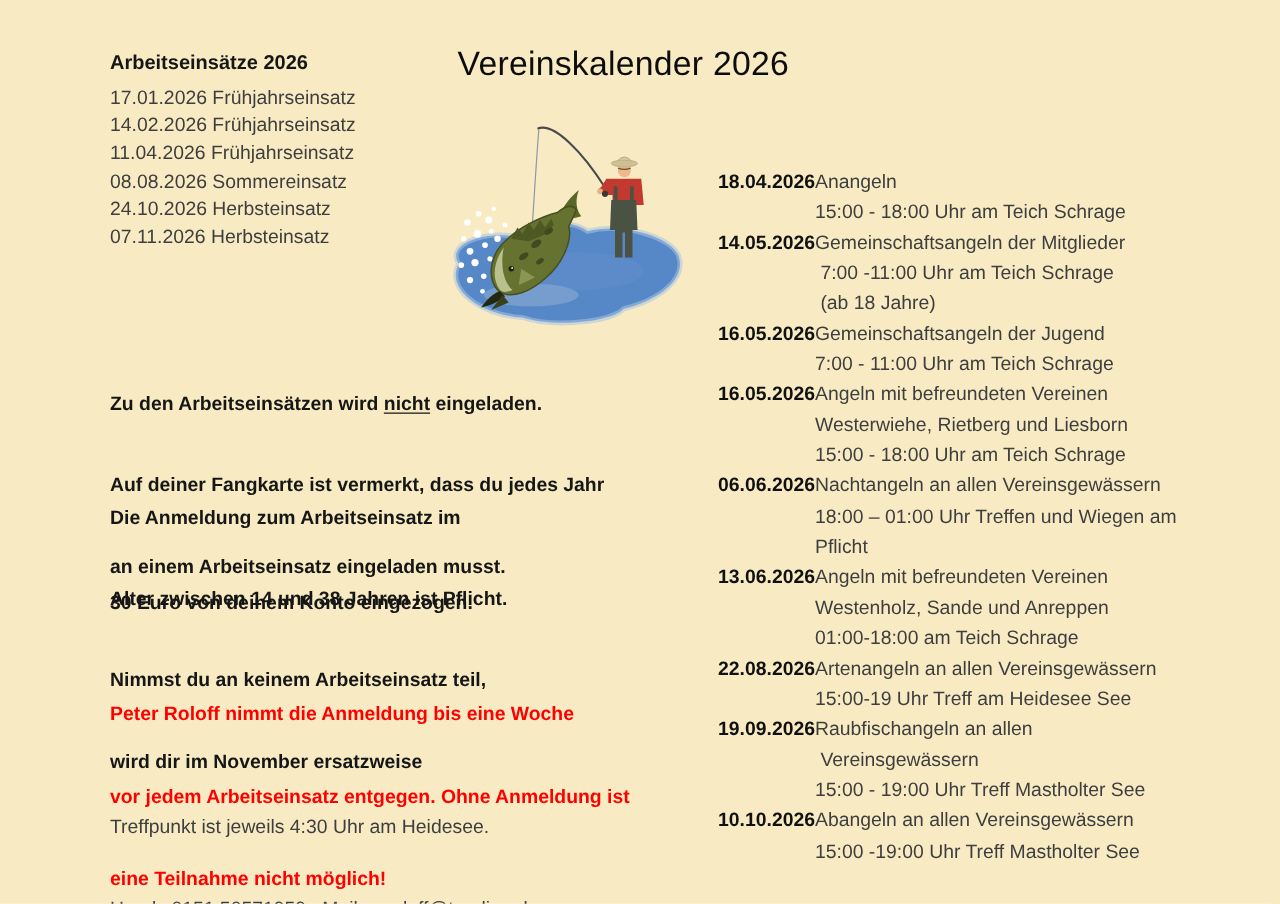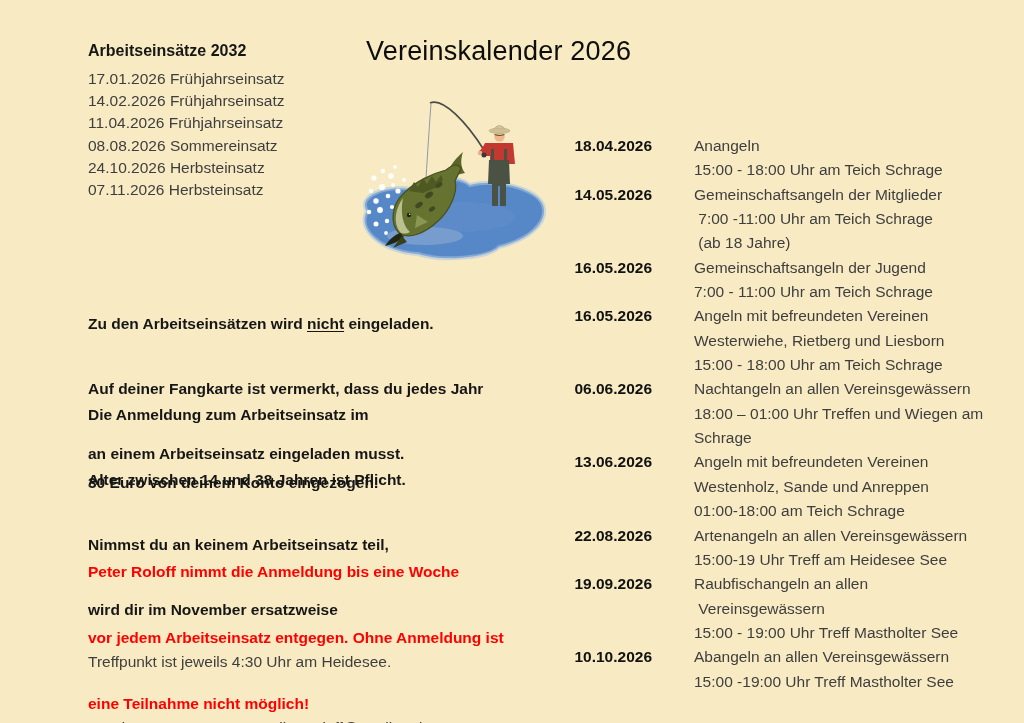--- a/index.html
+++ b/index.html
@@ -57,42 +57,42 @@
   .event { display: flex; }
   .event-date {
     width: 96px;
     flex: 0 0 96px;
     font-size: 15.5px;
     font-weight: bold;
     color: #111111;
     line-height: 24.35px;
     text-align: right;
   }
-  .event-lines { flex: 1; margin-left: 42px; }
+  .event-lines { flex: 1; }
   .event-line {
     font-size: 15.5px;
     line-height: 24.35px;
     color: #3E3E3E;
     white-space: pre-wrap;
   }
   .clipart {
     position: absolute;
     left: 343px; top: 83px;
     width: 207px; height: 187px;
   }
   .clipart svg { width: 100%; height: 100%; display: block; }
 </style>
 </head>
 <body>
 
 <div class="page">
 
   <div class="title">Vereinskalender 2026</div>
 
-  <div class="left-heading">Arbeitseinsätze 2032</div>
+  <div class="left-heading">Arbeitseinsätze 2026</div>
 
   <div class="work-list">
     <div class="work-item">17.01.2026 Frühjahrseinsatz</div>
     <div class="work-item">14.02.2026 Frühjahrseinsatz</div>
     <div class="work-item">11.04.2026 Frühjahrseinsatz</div>
     <div class="work-item">08.08.2026 Sommereinsatz</div>
     <div class="work-item">24.10.2026 Herbsteinsatz</div>
     <div class="work-item">07.11.2026 Herbsteinsatz</div>
   </div>
 
@@ -222,21 +222,21 @@
         <div class="event-line">Westerwiehe, Rietberg und Liesborn</div>
         <div class="event-line">15:00 - 18:00 Uhr am Teich Schrage</div>
       </div>
     </div>
 
     <div class="event">
       <div class="event-date">06.06.2026</div>
       <div class="event-lines">
         <div class="event-line">Nachtangeln an allen Vereinsgewässern</div>
         <div class="event-line">18:00 – 01:00 Uhr Treffen und Wiegen am</div>
-        <div class="event-line">Schrage</div>
+        <div class="event-line">Pflicht</div>
       </div>
     </div>
 
     <div class="event">
       <div class="event-date">13.06.2026</div>
       <div class="event-lines">
         <div class="event-line">Angeln mit befreundeten Vereinen</div>
         <div class="event-line">Westenholz, Sande und Anreppen</div>
         <div class="event-line">01:00-18:00 am Teich Schrage</div>
       </div>

